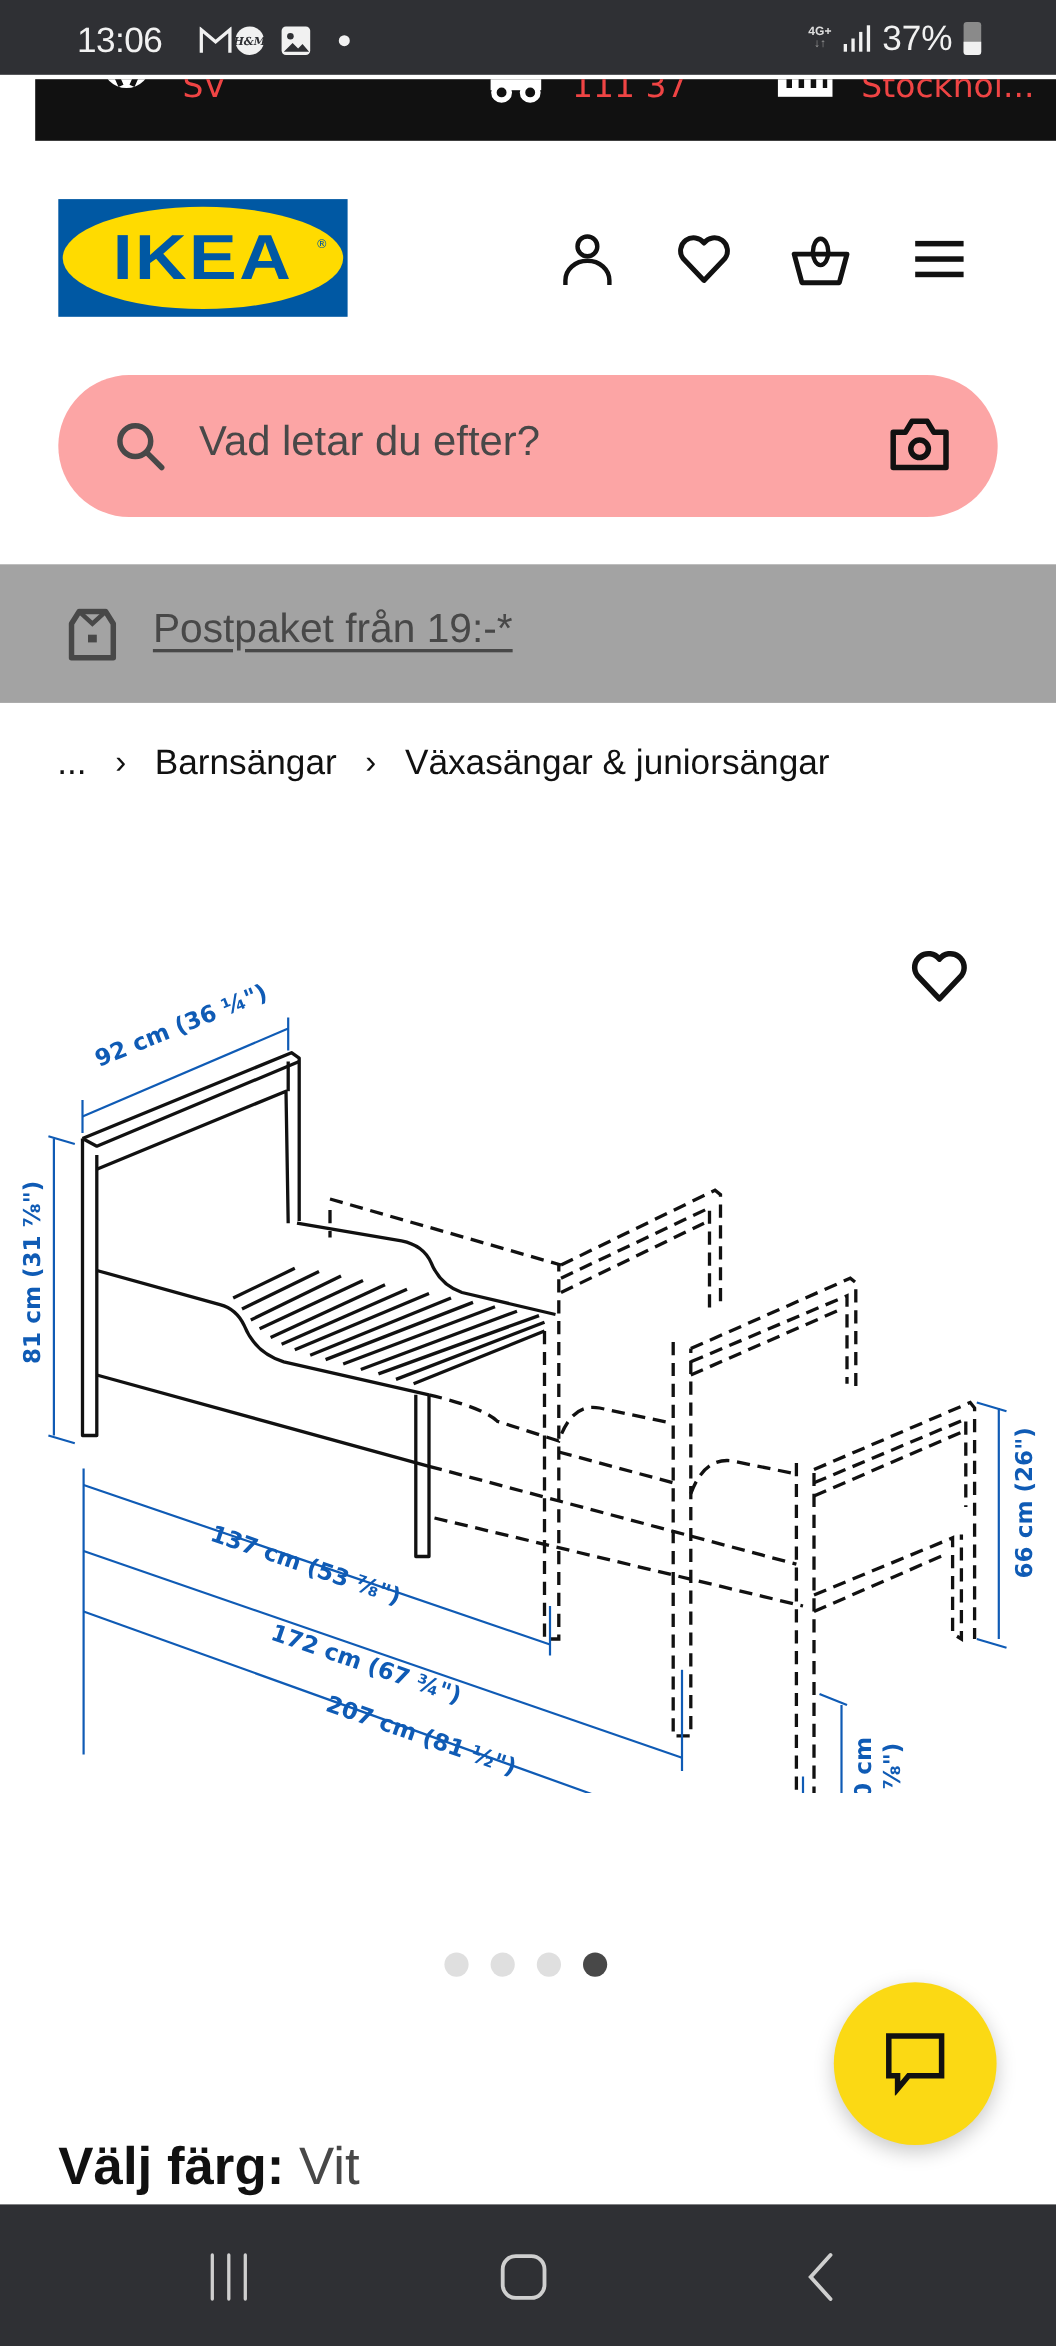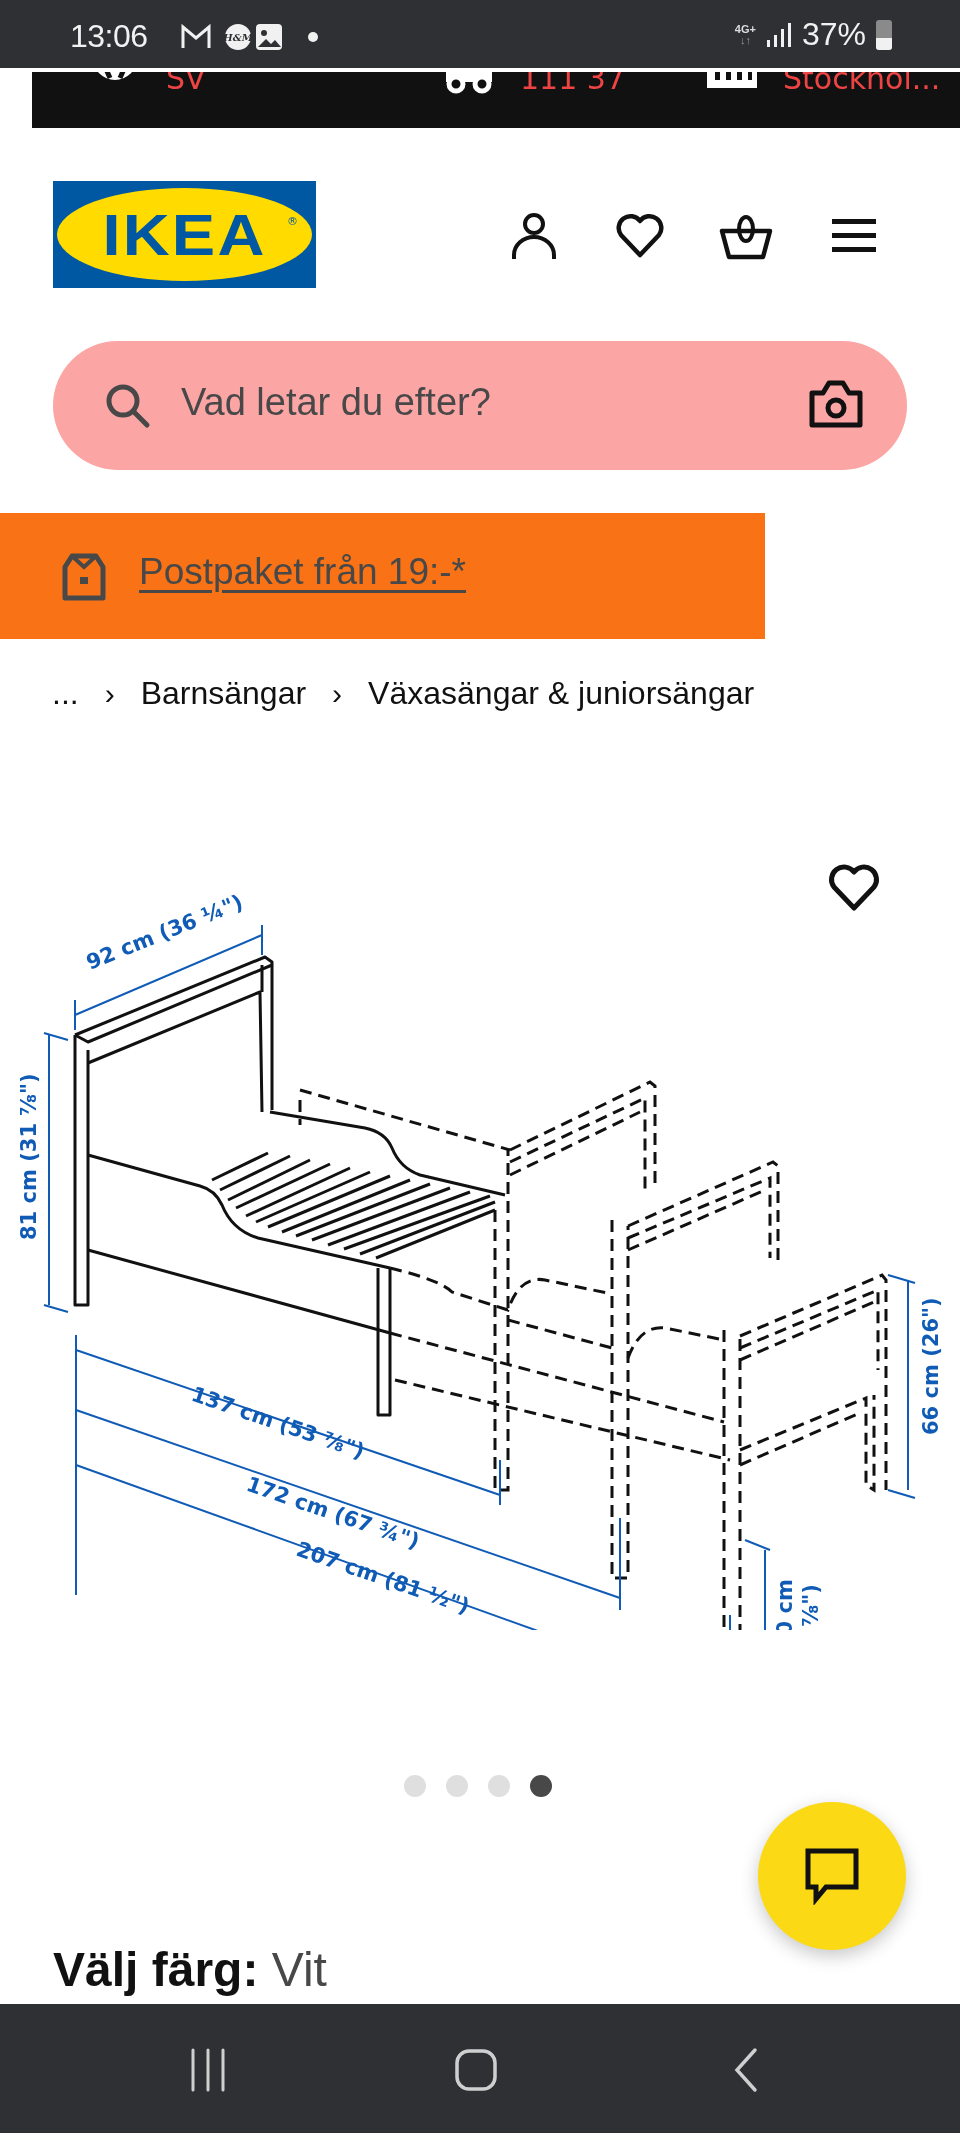--- a/index.html
+++ b/index.html
@@ -28,21 +28,21 @@
   .logo .reg { position: absolute; right: 18px; top: 34px; font-size: 11px; color: #0058a3; }
   .hdr-icon { position: absolute; top: 80px; width: 56px; height: 56px; display: flex; align-items: center; justify-content: center; }
 
   
   .search { position: absolute; left: 53px; top: 341px; width: 854px; height: 129px; background: #fca5a5; border-radius: 65px; }
   .search .placeholder { position: absolute; left: 128px; top: 40px; font-size: 38px; color: #484848; font-family: "Liberation Sans", sans-serif; }
   .search .s-icon { position: absolute; left: 50px; top: 40px; width: 50px; height: 50px; }
   .search .cam-icon { position: absolute; right: 44px; top: 38px; width: 54px; height: 52px; }
 
   
-  .promo { position: absolute; left: 0; top: 513px; width: 765px; height: 126px; background: #f97316; }
+  .promo { position: absolute; left: 0; top: 513px; width: 960px; height: 126px; background: #a3a3a3; }
   .promo .box-icon { position: absolute; left: 62px; top: 40px; width: 44px; height: 48px; }
   .promo .link { position: absolute; left: 139px; top: 38px; font-size: 37px; color: #484848; text-decoration: underline; text-underline-offset: 6px; font-family: "Liberation Sans", sans-serif; }
 
   
   .crumbs { position: absolute; left: 52px; top: 675px; display: flex; align-items: center; font-size: 32px; color: #111; font-family: "Liberation Sans", sans-serif; }
   .crumbs .sep { margin: 0 26px; font-size: 30px; color: #111; }
 
   
   .gallery { position: absolute; left: 0; top: 730px; width: 960px; height: 1000px; background: #fff; }
   .drawing { position: absolute; left: 0; top: 120px; width: 960px; height: 780px; }
@@ -69,21 +69,21 @@
 </head>
 <body>
 
 <div class="statusbar">
   <span class="time">13:06</span>
   <div class="notif" style="left:180px;width:32px;">
     <svg width="30" height="26" viewBox="0 0 30 26">
         <path d="M2 24V3l13 11L28 3v21" fill="none" stroke="#f1f1f1" stroke-width="3"></path>
       </svg>
   </div>
-  <div class="notif" style="left:212px;width:30px;margin-left:11px;">
+  <div class="notif" style="left:212px;width:30px;">
     <svg width="28" height="28" viewBox="0 0 28 28">
         <circle cx="14" cy="14" r="13" fill="#f1f1f1"></circle>
         <text x="14" y="18" text-anchor="middle" font-size="10" font-style="italic" font-weight="bold" fill="#2f3034" font-family="DejaVu Serif, serif">H&amp;M</text>
       </svg>
   </div>
   <div class="notif" style="left:254px;width:30px;">
     <svg width="28" height="28" viewBox="0 0 28 28">
         <rect x="1" y="1" width="26" height="26" rx="4" fill="#f1f1f1"></rect>
         <circle cx="9" cy="10" r="3" fill="#2f3034"></circle>
         <path d="M3 24l8-8 5 5 4-4 6 7z" fill="#2f3034"></path>

